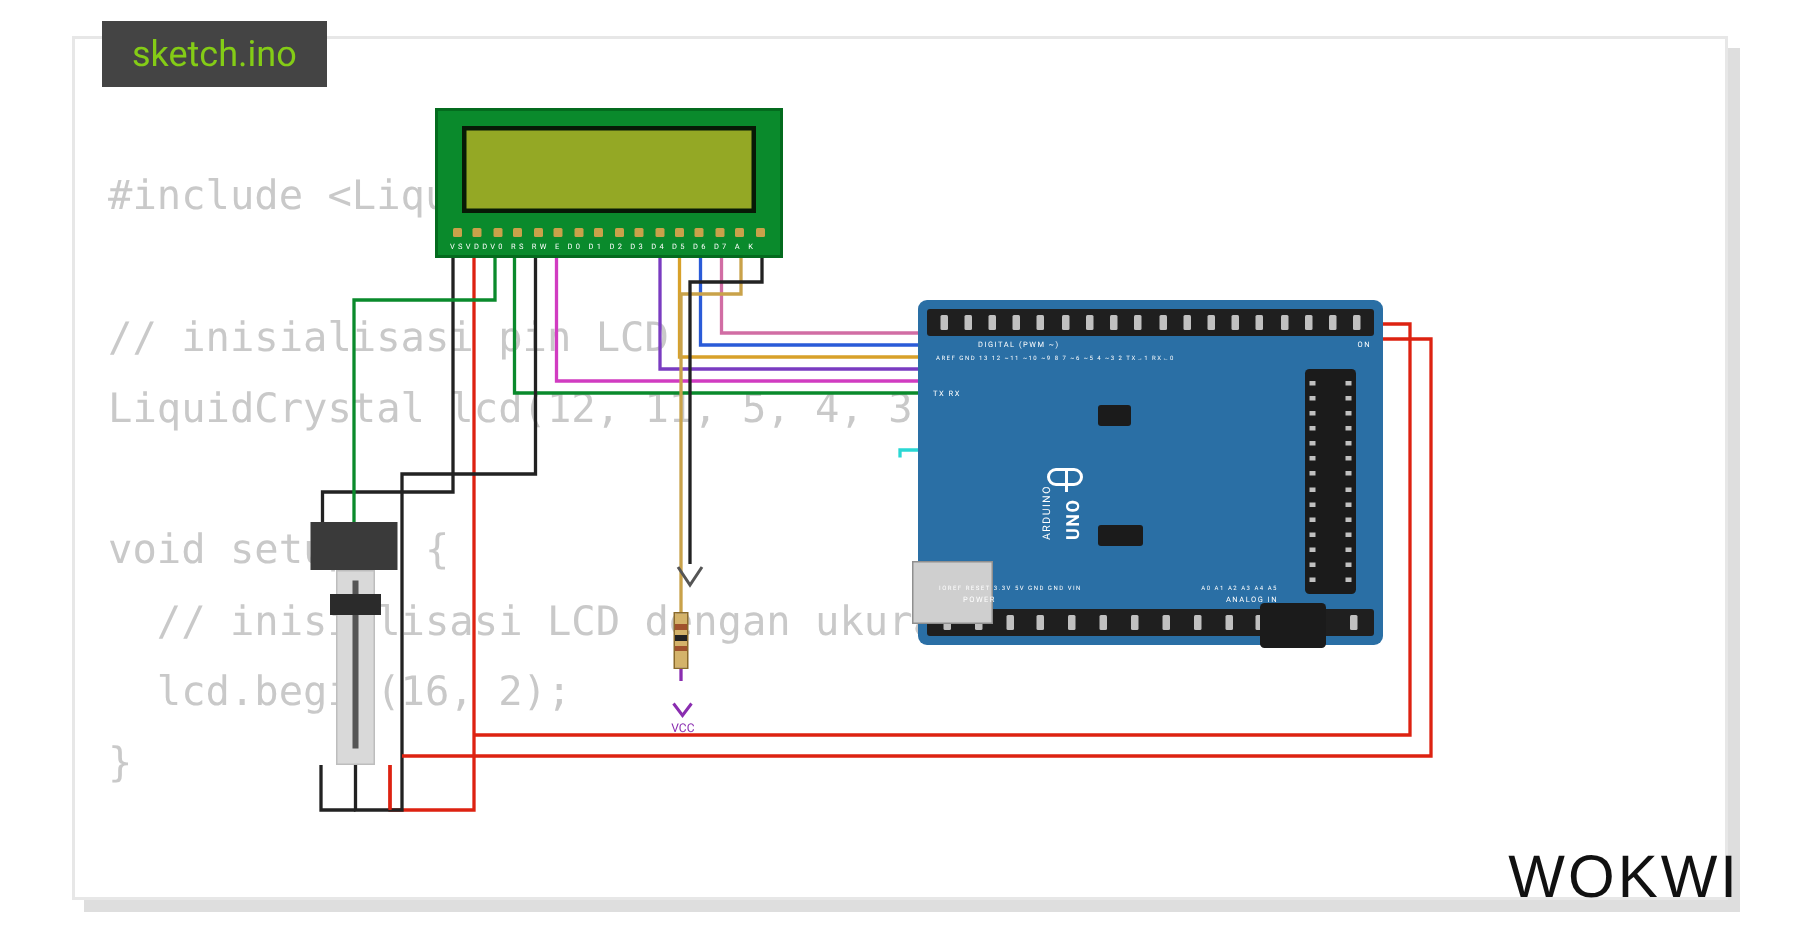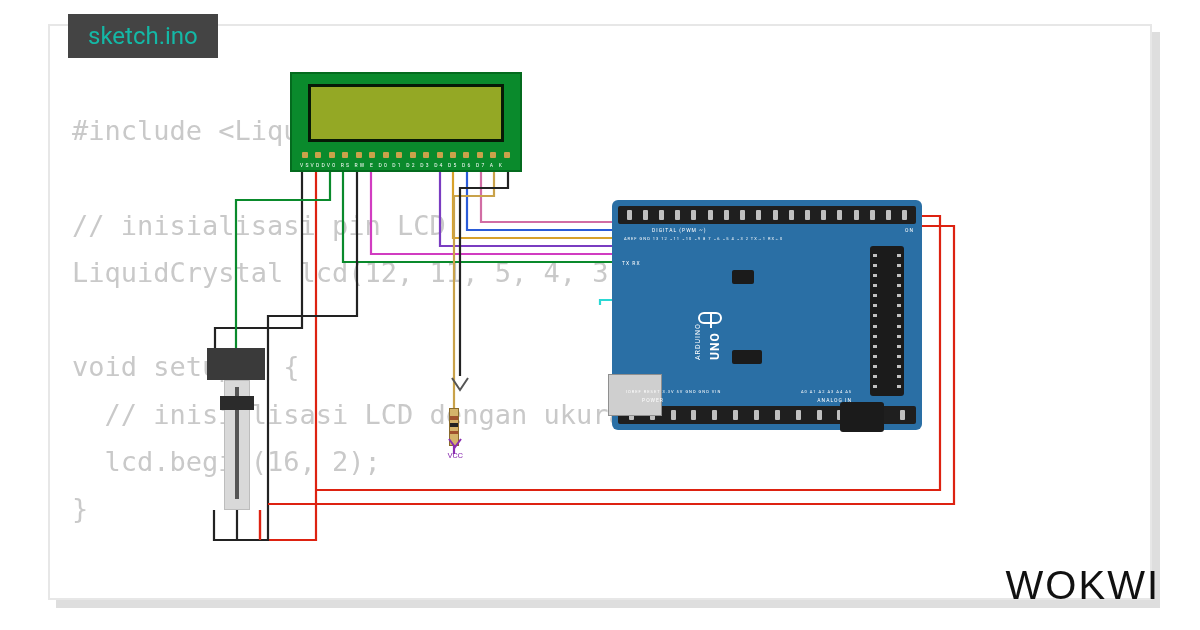--- a/index.html
+++ b/index.html
@@ -20,21 +20,21 @@
     height: 576px;
     background: #ffffff;
     border: 2px solid #e7e7e7;
     box-shadow: 8px 8px 0 0 #dedede;
   }
   .tab {
     position: absolute;
     left: 68px;
     top: 14px;
     background: #444444;
-    color: #14b8a6;
+    color: #84cc16;
     padding: 8px 20px;
     font-size: 24px;
     font-weight: 400;
     z-index: 10;
   }
   .code {
     position: absolute;
     left: 72px;
     top: 80px;
     width: 1040px;
@@ -97,21 +97,21 @@
   .gnd-sym {
     position: absolute;
     left: 450px;
     top: 376px;
     z-index: 6;
     pointer-events: none;
   }
   .vcc-sym {
     position: absolute;
     left: 447px;
-    top: 437px;
+    top: 467px;
     z-index: 6;
     text-align: right;
     font-size: 8px;
     color: #8a2db0;
   }
   .pot-body {
     position: absolute;
     left: 207px;
     top: 348px;
     width: 58px;

